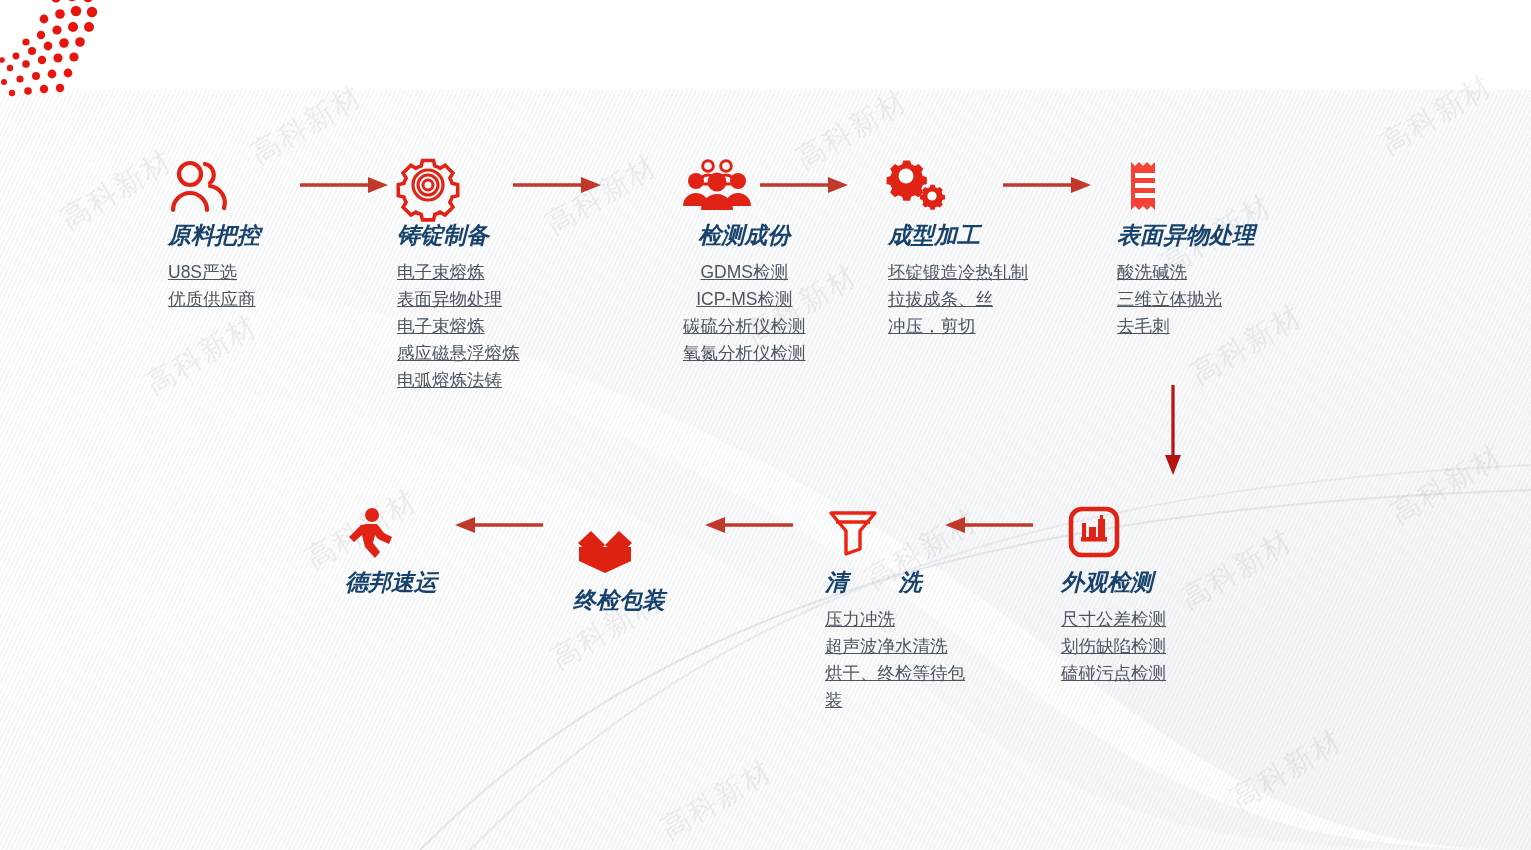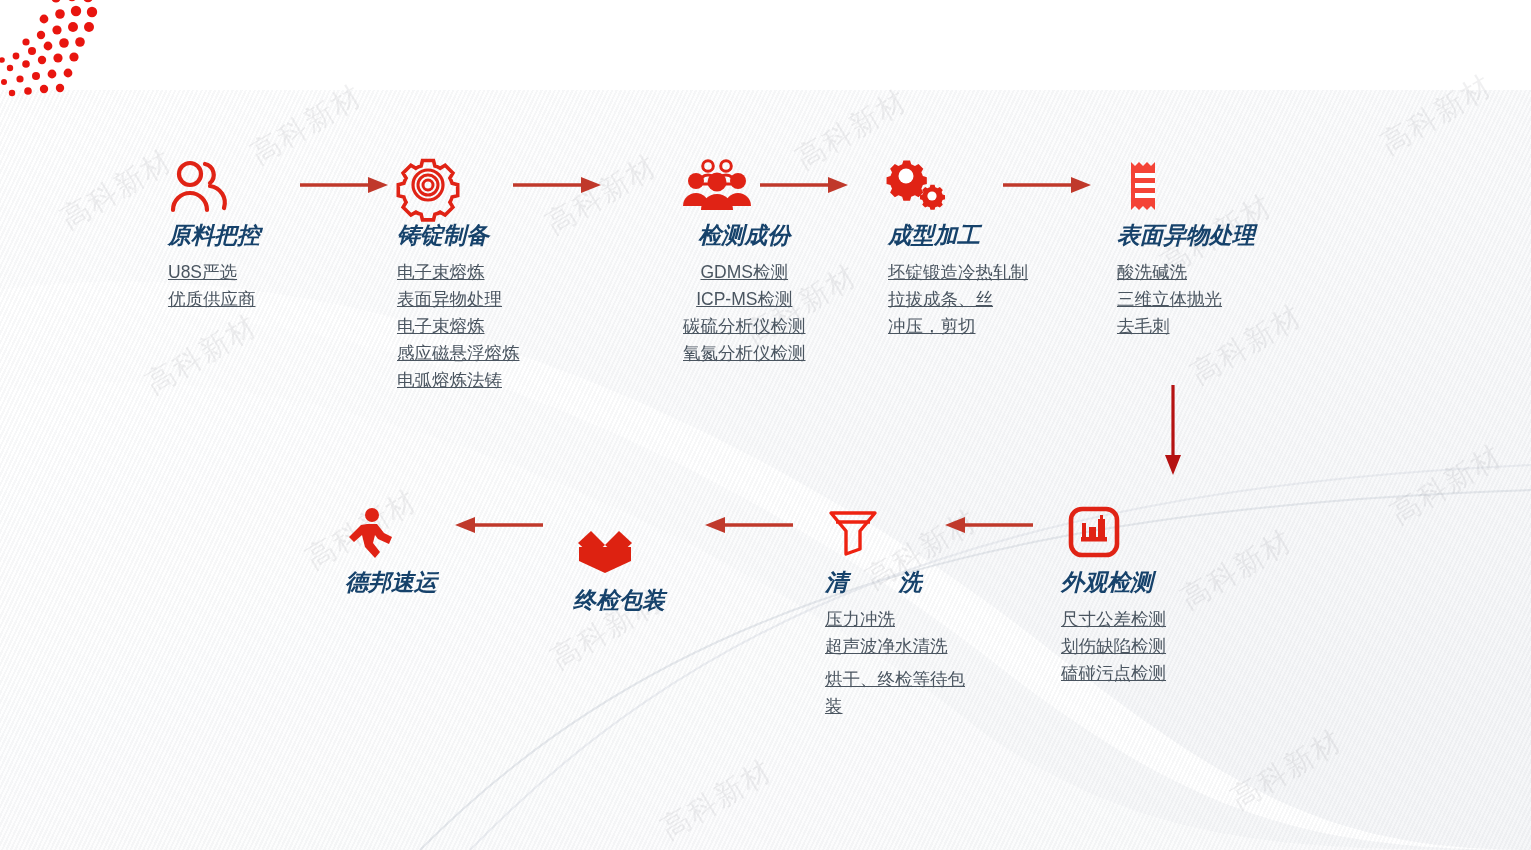--- a/index.html
+++ b/index.html
@@ -114,21 +114,20 @@
     color: #4a5560;
     line-height: 27px;
     text-decoration: underline;
   }
   .step-lines div {
     white-space: nowrap;
   }
   .step-lines div.wrap {
     white-space: normal;
     width: 155px;
-    margin-top: 6px;
   }
 
   .arrow {
     position: absolute;
   }
 
   svg { display: block; overflow: visible; }
 </style>
 </head>
 <body>

